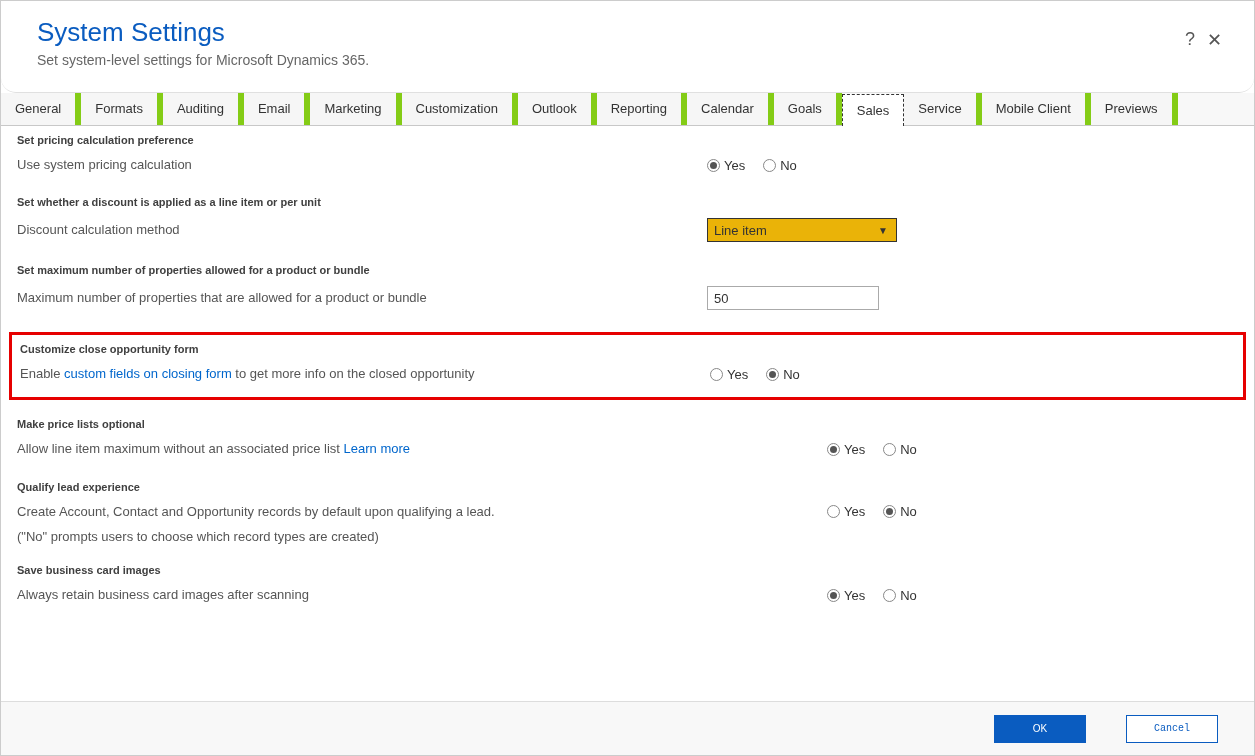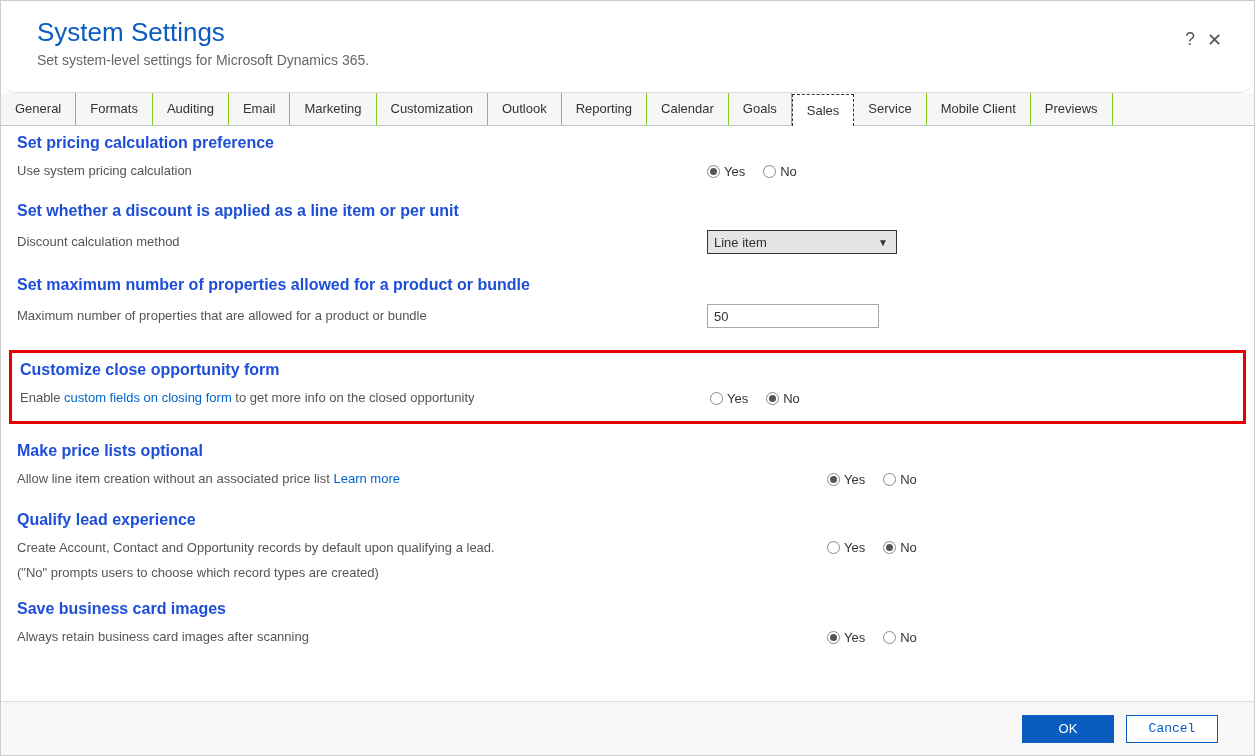--- a/index.html
+++ b/index.html
@@ -44,21 +44,21 @@
   }
   .tabs {
     display: flex;
     background: #f8f8f8;
     border-bottom: 1px solid #c8c8c8;
   }
   .tab {
     padding: 8px 14px;
     font-size: 13px;
     color: #333;
-    border-right: 1px solid #84cc16;
+    border-right: 6px solid #84cc16;
     cursor: pointer;
     background: #f6f6f6;
   }
   .tab.active {
     background: #fff;
     border: 1.5px dashed #333;
     border-bottom: none;
     position: relative;
     top: 1px;
   }
@@ -66,22 +66,22 @@
     padding: 8px 16px 16px 16px;
     height: 525px;
     overflow-y: scroll;
     position: relative;
   }
   .section {
     margin-bottom: 18px;
   }
   .section-title {
     font-weight: bold;
-    font-size: 16px;
-    color: #1d4ed8;
+    font-size: 11px;
+    color: #404040;
     margin-bottom: 6px;
   }
   .row {
     display: flex;
     align-items: center;
     padding: 4px 0;
   }
   .row-label {
     width: 690px;
     font-size: 13px;
@@ -130,21 +130,21 @@
     border-radius: 50%;
     display: block;
   }
   .select {
     width: 190px;
     height: 24px;
     border: 1px solid #333;
     padding: 2px 24px 2px 6px;
     font-size: 13px;
     position: relative;
-    background: #e5e5e5;
+    background: #eab308;
     display: flex;
     align-items: center;
   }
   .select::after {
     content: "▼";
     position: absolute;
     right: 8px;
     font-size: 10px;
     color: #333;
   }
@@ -175,26 +175,27 @@
     border-top: 1px solid #ddd;
     display: flex;
     align-items: center;
     justify-content: flex-end;
     padding-right: 36px;
     gap: 12px;
   }
   .btn {
     min-width: 92px;
     height: 28px;
-    font-size: 13px;
+    font-size: 10px;
     border: 1px solid #0a5cc0;
     cursor: pointer;
     display: flex;
     align-items: center;
     justify-content: center;
+    margin-left: 28px;
   }
   .btn-primary {
     background: #0a5cc0;
     color: #fff;
   }
   .btn-secondary {
     background: #fff;
     color: #0a5cc0;
     font-family: Liberation Mono, monospace;
   }
@@ -291,21 +292,21 @@
           </div>
         </div>
       </div>
     </div>
   </div>
 
   <div class="section">
     <div class="section-title">Make price lists optional</div>
     <div class="row">
       <div class="row-label" style="width:810px">
-        <span>Allow line item creation without an associated price list </span><span class="link">Learn more</span>
+        <span>Allow line item maximum without an associated price list </span><span class="link">Learn more</span>
       </div>
       <div class="row-control radio-group">
         <div class="radio-item">
           <span class="radio checked"></span>
           <span>Yes</span>
         </div>
         <div class="radio-item">
           <span class="radio"></span>
           <span>No</span>
         </div>

